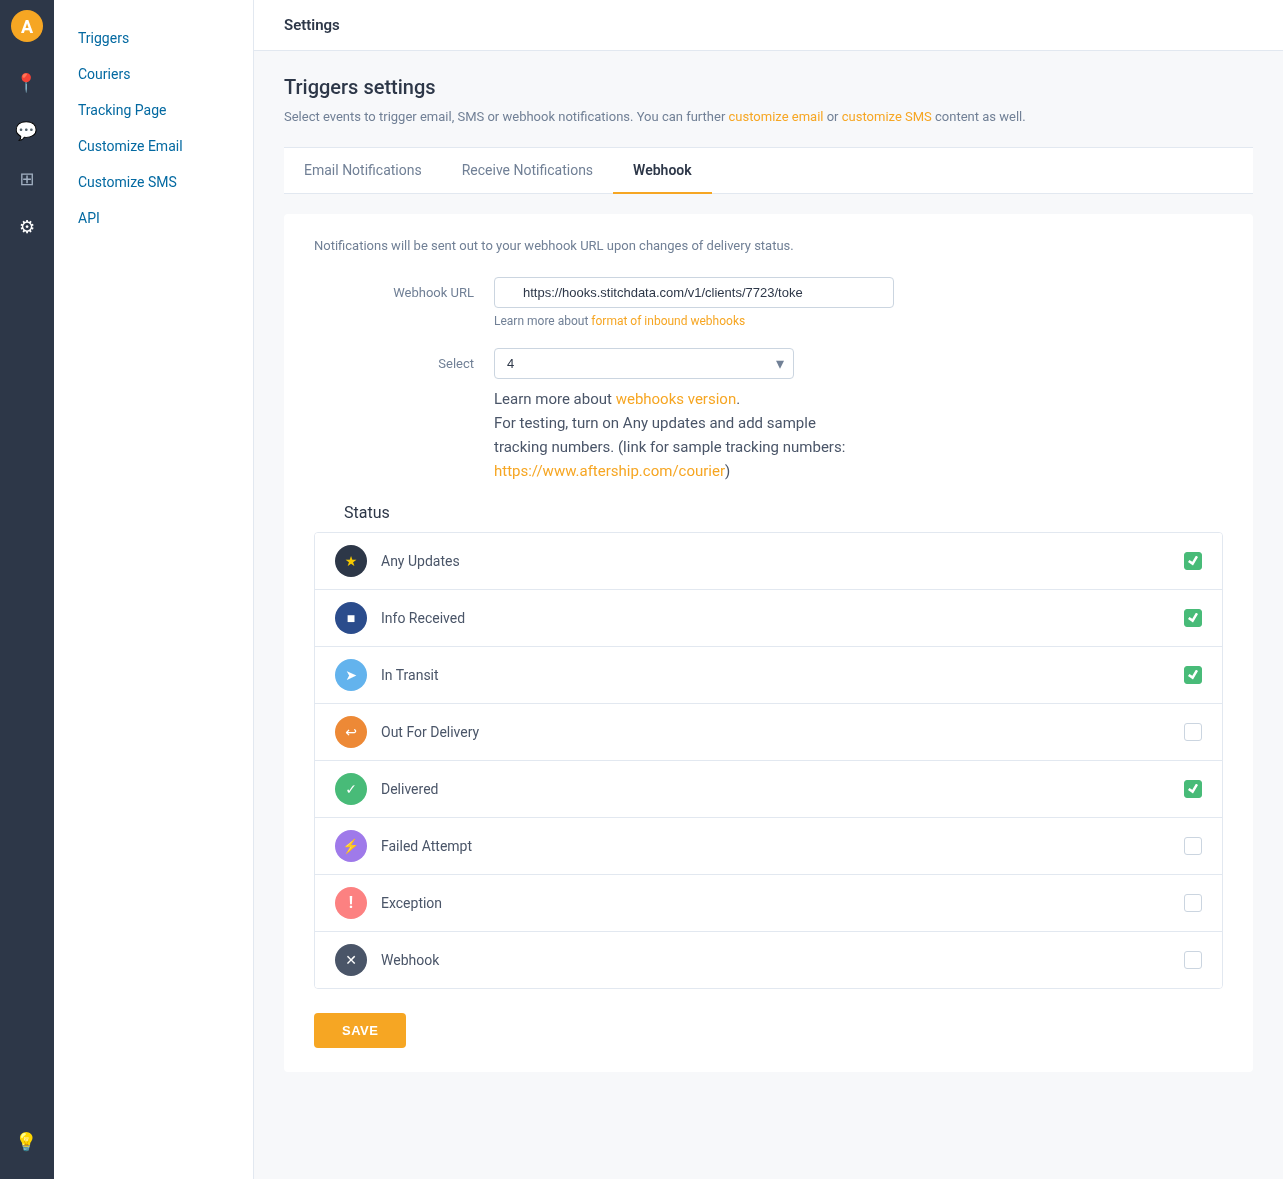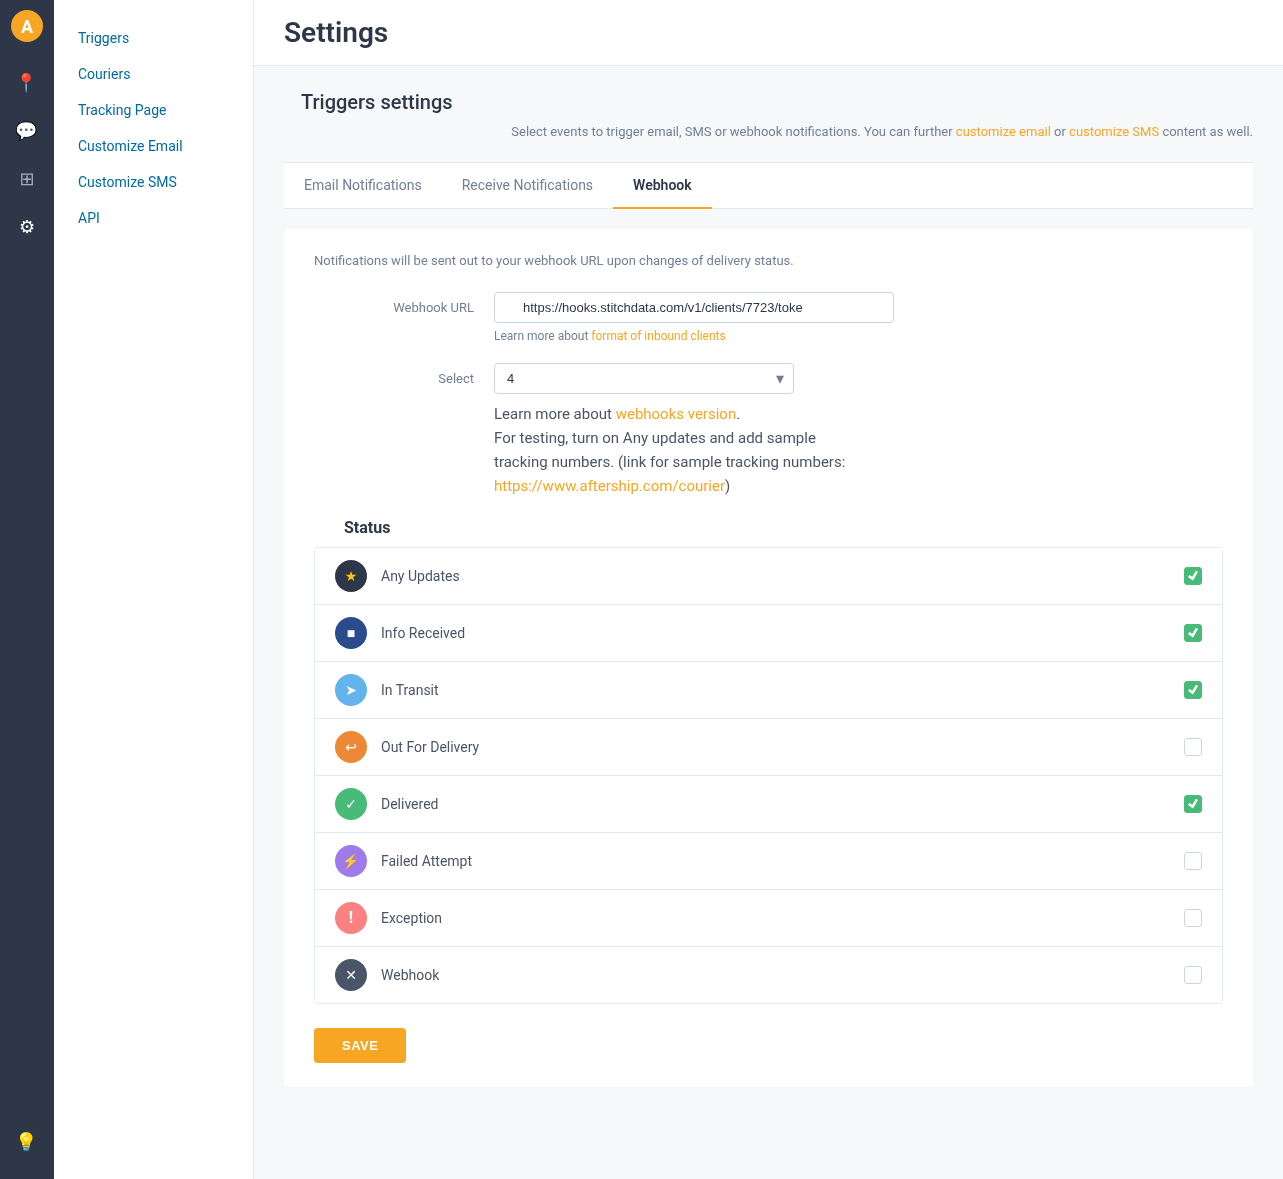--- a/index.html
+++ b/index.html
@@ -67,42 +67,40 @@
       overflow-y: auto;
       background: #f7f8fa;
     }
 
     .page-header {
       background: #fff;
       border-bottom: 1px solid #e2e8f0;
       padding: 16px 30px;
     }
     .page-header h1 {
-      font-size: 28px;
+      font-size: 15px;
       font-weight: 600;
       color: #2d3748;
     }
 
     .content-area {
       padding: 24px 30px;
     }
 
     .section-title {
       font-size: 20px;
       font-weight: 500;
       color: #2d3748;
       margin-bottom: 8px;
-      margin-left: 17px;
     }
     .section-desc {
       font-size: 13px;
       color: #718096;
       margin-bottom: 20px;
       line-height: 1.5;
-      text-align: right;
     }
     .section-desc a {
       color: #f6a623;
       text-decoration: none;
     }
 
     .divider {
       border: none;
       border-top: 1px solid #e2e8f0;
       margin-bottom: 0;
@@ -215,21 +213,21 @@
       color: #f6a623;
       text-decoration: none;
     }
 
     
     .status-section {
       margin-top: 20px;
     }
     .status-title {
       font-size: 16px;
-      font-weight: 700;
+      font-weight: 400;
       color: #2d3748;
       margin-bottom: 10px;
       padding-left: 30px;
     }
     .status-table {
       width: 100%;
       border: 1px solid #e2e8f0;
       border-radius: 4px;
       overflow: hidden;
     }
@@ -357,21 +355,21 @@
     <div class="form-area">
       <p class="webhook-desc">Notifications will be sent out to your webhook URL upon changes of delivery status.</p>
 
       
       <div class="form-row">
         <div class="form-label">Webhook URL</div>
         <div class="form-field">
           <input class="form-input" type="text" value="https://hooks.stitchdata.com/v1/clients/7723/toke" style="">
           <div class="form-help">
             <span>Learn more about</span>
-            <a href="#">format of inbound clients</a>
+            <a href="#">format of inbound webhooks</a>
           </div>
         </div>
       </div>
 
       
       <div class="form-row">
         <div class="form-label">Select</div>
         <div class="form-field">
           <div class="version-select-wrapper">
             <select class="version-select">

